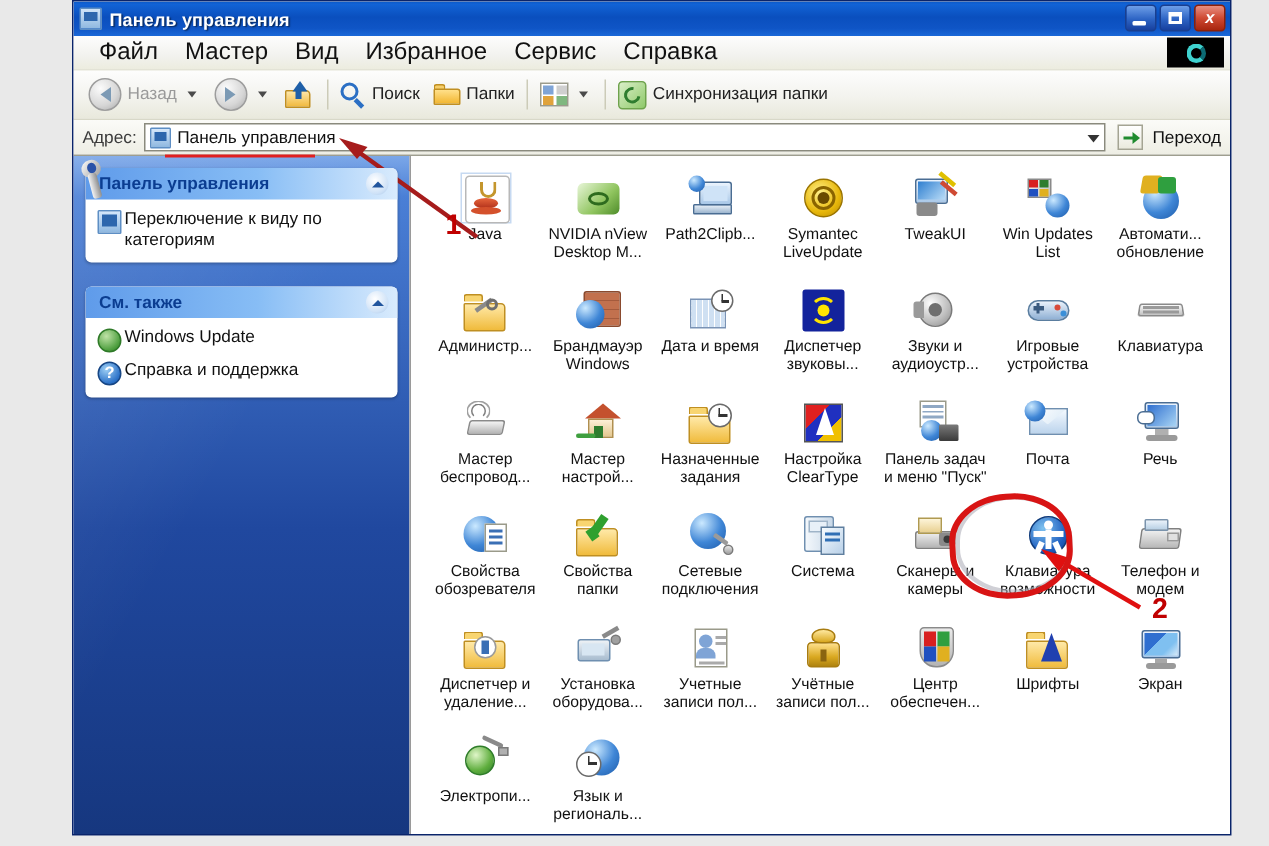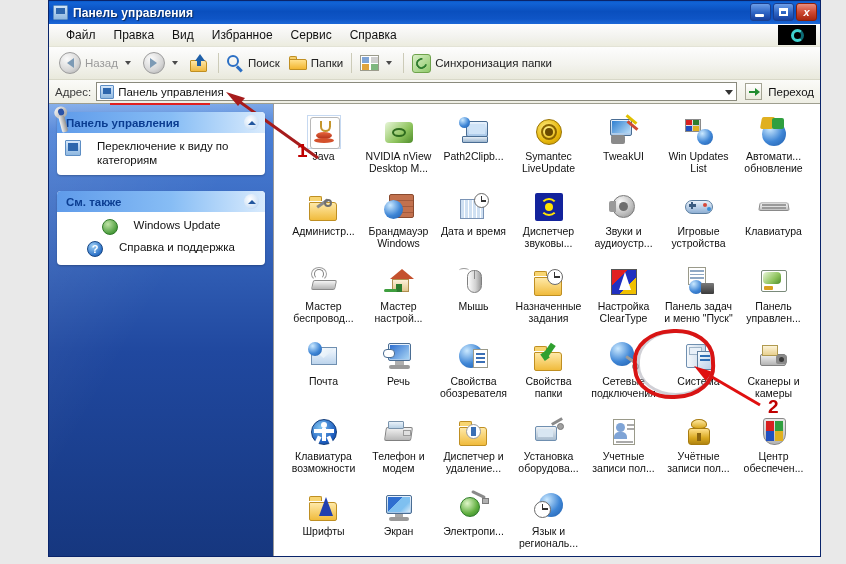--- a/index.html
+++ b/index.html
@@ -58,21 +58,21 @@
     text-align:center;line-height:16px;font-family:"Liberation Sans",sans-serif;
   }
 
   
   .menubar{
     height:22px;flex:0 0 22px;display:flex;align-items:center;
     background:linear-gradient(to bottom,#fdfdfd,#f2f2ee 60%,#ececdf);
     border-bottom:1px solid #e3e3d6;
     padding-left:8px;position:relative;
   }
-  .menuitem{font-size:12px;color:#111;padding:2px 9px;white-space:nowrap;cursor:default;}
+  .menuitem{font-size:16px;color:#111;padding:2px 9px;white-space:nowrap;cursor:default;}
   .menu-logo{
     position:absolute;right:4px;top:1px;width:38px;height:20px;background:#000;
     display:flex;align-items:center;justify-content:center;
   }
   .menu-logo .ring{
     width:13px;height:13px;border-radius:50%;
     border:3px solid #3fd2cf;box-sizing:border-box;
     border-right-color:#0c6b74;
   }
 
@@ -186,21 +186,21 @@
     background:linear-gradient(to right,#5f9bea 0%,#87bdf5 55%,#d9ebfd 100%);
   }
   .panel-title{font-size:11.5px;font-weight:bold;color:#0b3d91;white-space:nowrap;}
   .chev{
     width:15px;height:15px;border-radius:50%;
     background:radial-gradient(circle at 40% 35%,#fff,#cfe2f7 65%,#a6c4e8);
     display:flex;align-items:center;justify-content:center;
   }
   .chev i{width:0;height:0;border-left:4px solid transparent;border-right:4px solid transparent;border-bottom:4px solid #22569e;}
   .panel-body{padding:6px 8px 8px 8px;}
-  .panel-row{display:flex;align-items:flex-start;gap:16px;margin-bottom:5px;justify-content:center;}
+  .panel-row{display:flex;align-items:flex-start;gap:2px;margin-bottom:5px;}
   .panel-row:last-child{margin-bottom:0;}
   .panel-row .txt{font-size:11.5px;color:#111;line-height:14px;}
 
   .mini-ico{width:16px;height:16px;flex:0 0 16px;margin-top:1px;position:relative;}
   .mi-cp{background:linear-gradient(to bottom,#d5e7fb,#8fb8e0);border:1px solid #5d8ec4;box-sizing:border-box;border-radius:1px;}
   .mi-cp:after{content:"";position:absolute;left:2px;top:2px;right:2px;bottom:4px;background:#2d66ad;}
   .mi-globe{border-radius:50%;background:radial-gradient(circle at 35% 30%,#bfe3a6,#4d9e3e 70%,#2f7a28);border:1px solid #2f7a28;box-sizing:border-box;}
   .mi-help{border-radius:50%;background:radial-gradient(circle at 35% 30%,#9fd0f5,#2c72c8 70%,#1a4d95);border:1px solid #174684;box-sizing:border-box;color:#fff;font-size:11px;font-weight:bold;text-align:center;line-height:14px;}
 
   .wrench{
@@ -271,21 +271,21 @@
             <i></i>
           </div>
         <div class="wbtn close">
             <i>x</i>
           </div>
       </div>
     </div>
 
     <div class="menubar">
       <div class="menuitem">Файл</div>
-      <div class="menuitem">Правка</div>
+      <div class="menuitem">Мастер</div>
       <div class="menuitem">Вид</div>
       <div class="menuitem">Избранное</div>
       <div class="menuitem">Сервис</div>
       <div class="menuitem">Справка</div>
       <div class="menu-logo">
           <div class="ring"></div>
         </div>
     </div>
 
     <div class="toolbar">
@@ -539,28 +539,20 @@
             <div class="cp-ico">
               <div class="sq" style="left:7px;top:3px;width:0;height:0;border-left:12px solid transparent;border-right:12px solid transparent;border-bottom:10px solid #c4512e;"></div>
          <div class="sq" style="left:9px;top:13px;width:17px;height:13px;background:linear-gradient(to bottom,#fdf0d8,#e3c78f);border:1px solid #b08f4f;box-sizing:border-box;"></div>
          <div class="sq" style="left:13px;top:18px;width:6px;height:8px;background:#2f7d2f;"></div>
          <div class="sq" style="left:1px;top:23px;width:13px;height:3px;background:#3f9f3f;border-radius:2px;"></div>
             </div>
             <div class="cp-lbl">Мастер настрой...</div>
           </div>
           <div class="cp-item">
             <div class="cp-ico">
-              <div class="sq" style="left:9px;top:4px;width:15px;height:23px;border-radius:8px 8px 9px 9px;background:linear-gradient(to right,#fdfdfd,#d0d0d0 60%,#9a9a9a);border:1px solid #7f7f7f;box-sizing:border-box;"></div>
-         <div class="sq" style="left:16px;top:5px;width:1.5px;height:8px;background:#8a8a8a;"></div>
-         <div class="sq" style="left:1px;top:2px;width:10px;height:4px;border-top:1.5px solid #9a9a9a;border-radius:50%;"></div>
-            </div>
-            <div class="cp-lbl">Мышь</div>
-          </div>
-          <div class="cp-item">
-            <div class="cp-ico">
               <div class="sq folderY" style="left:0;top:0;width:32px;height:32px;">
                 <span class="fb"></span>
                 <span class="ft"></span>
               </div>
          <div class="sq" style="left:14px;top:3px;width:16px;height:16px;border-radius:50%;background:#fff;border:1.5px solid #6a6a6a;box-sizing:border-box;"></div>
          <div class="sq" style="left:21px;top:6px;width:1.5px;height:6px;background:#333;"></div>
          <div class="sq" style="left:21px;top:10px;width:6px;height:1.5px;background:#333;"></div>
             </div>
             <div class="cp-lbl">Назначенные задания</div>
           </div>
@@ -577,28 +569,20 @@
          <div class="sq" style="left:7px;top:4px;width:14px;height:1.6px;background:#8fa8c4;"></div>
          <div class="sq" style="left:7px;top:7.5px;width:14px;height:1.6px;background:#8fa8c4;"></div>
          <div class="sq" style="left:7px;top:11px;width:14px;height:1.6px;background:#8fa8c4;"></div>
          <div class="sq globe" style="left:6px;top:14px;width:14px;height:14px;"></div>
          <div class="sq" style="left:18px;top:17px;width:13px;height:11px;background:linear-gradient(to bottom,#7a7a7a,#3a3a3a);border-radius:1px;"></div>
             </div>
             <div class="cp-lbl">Панель задач и меню "Пуск"</div>
           </div>
           <div class="cp-item">
             <div class="cp-ico">
-              <div class="sq" style="left:3px;top:4px;width:26px;height:22px;background:#fff;border:1.5px solid #7a8a7a;box-sizing:border-box;border-radius:2px;"></div>
-         <div class="sq" style="left:5px;top:6px;width:18px;height:12px;border-radius:4px;background:linear-gradient(135deg,#e8f6d8,#8fc45e 60%,#4e8c2a);"></div>
-         <div class="sq" style="left:6px;top:20px;width:9px;height:4px;background:#d8a020;border-radius:1px;"></div>
-            </div>
-            <div class="cp-lbl">Панель управлен...</div>
-          </div>
-          <div class="cp-item">
-            <div class="cp-ico">
               <div class="sq" style="left:3px;top:6px;width:26px;height:18px;background:linear-gradient(to bottom,#f4f9ff,#bcd4ec);border:1px solid #6f8fb0;box-sizing:border-box;"></div>
          <div class="sq" style="left:4px;top:7px;width:24px;height:10px;background:linear-gradient(135deg,#fff,#d8e8f6);clip-path:polygon(0 0,100% 0,50% 100%);"></div>
          <div class="sq globe" style="left:0px;top:1px;width:14px;height:14px;"></div>
             </div>
             <div class="cp-lbl">Почта</div>
           </div>
           <div class="cp-item">
             <div class="cp-ico">
               <div class="sq monitor" style="left:5px;top:2px;width:23px;height:18px;"></div>
          <div class="sq" style="left:7px;top:4px;width:19px;height:14px;background:linear-gradient(135deg,#2f6fd0,#a8d4f4);"></div>

